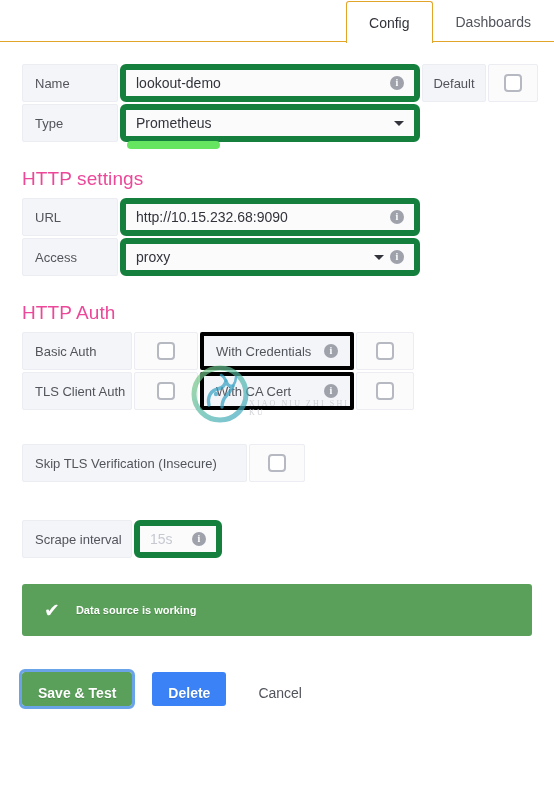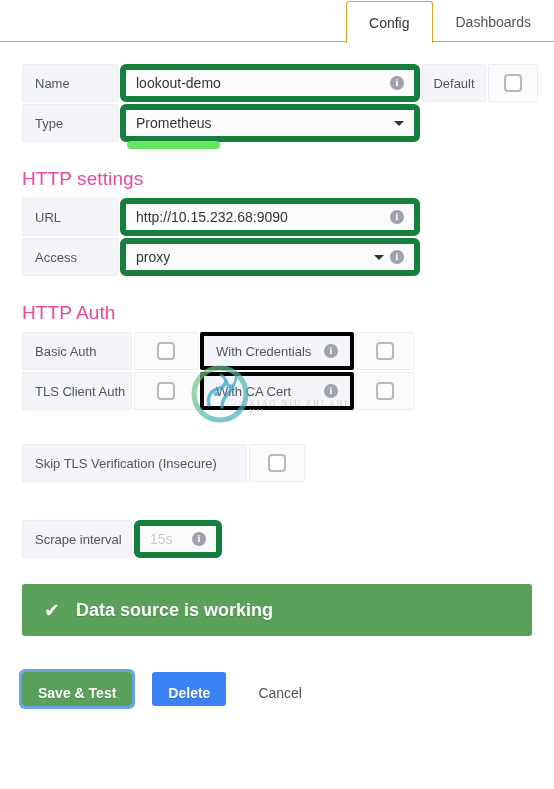--- a/index.html
+++ b/index.html
@@ -205,21 +205,21 @@
   }
   .alert .check {
     color: #fff;
     font-size: 19px;
     margin-right: 16px;
     line-height: 1;
     font-weight: bold;
   }
   .alert .msg {
     color: #fff;
-    font-size: 18px;
+    font-size: 11px;
     font-weight: bold;
     text-shadow: 0 1px 1px rgba(0,0,0,.18);
   }
 
   
   .btnbar {
     display: flex;
     align-items: center;
     margin: 36px 0 0 22px;
   }

